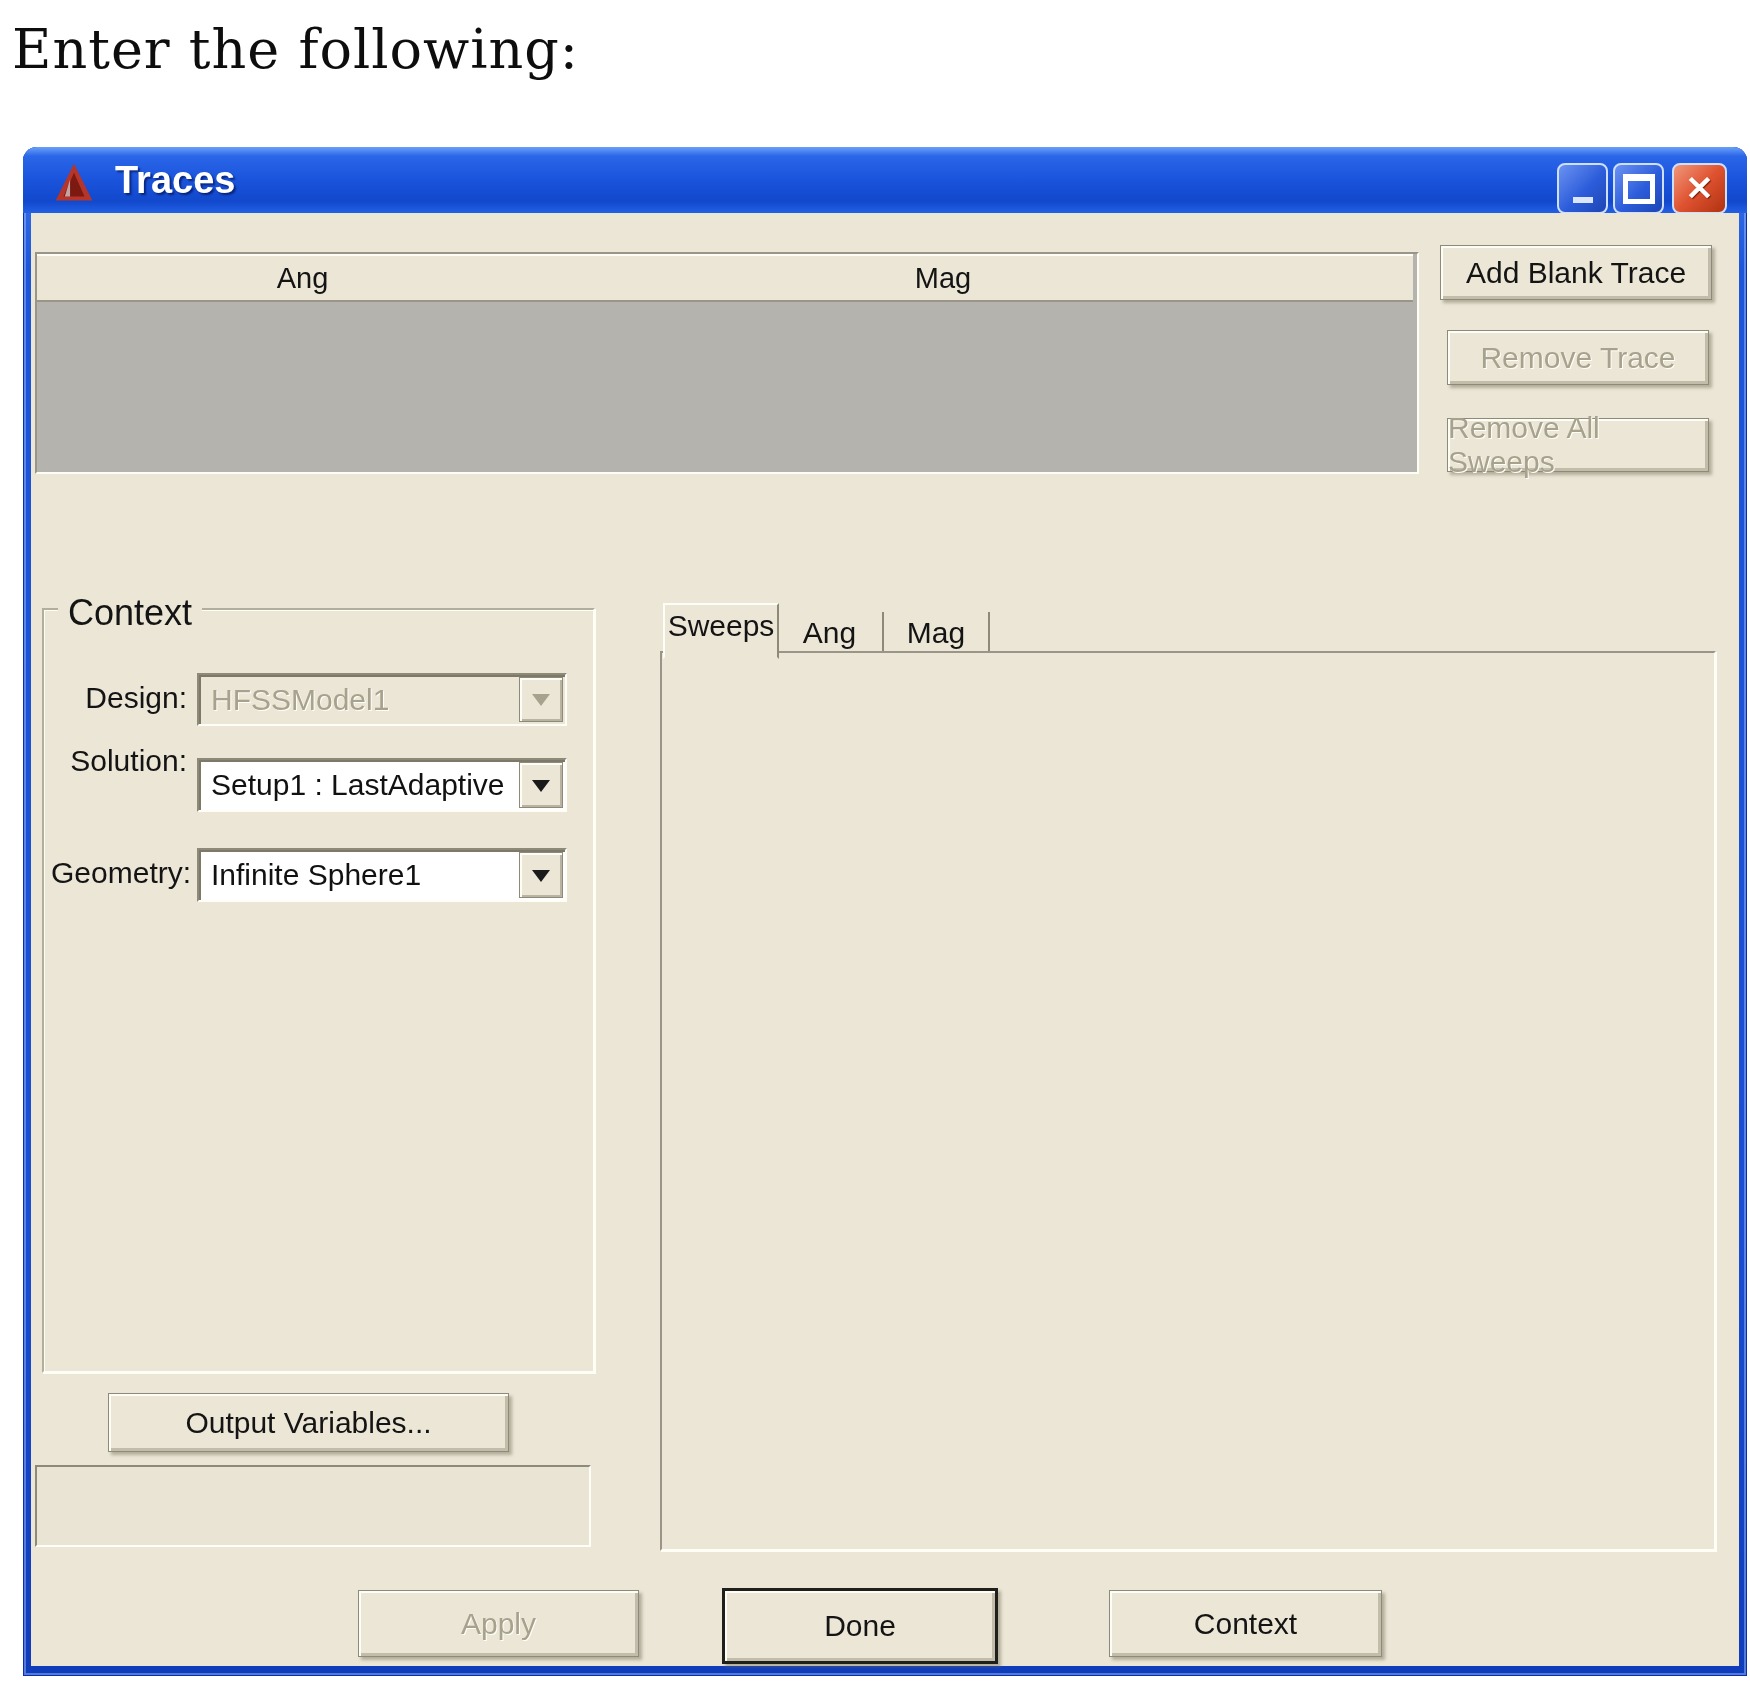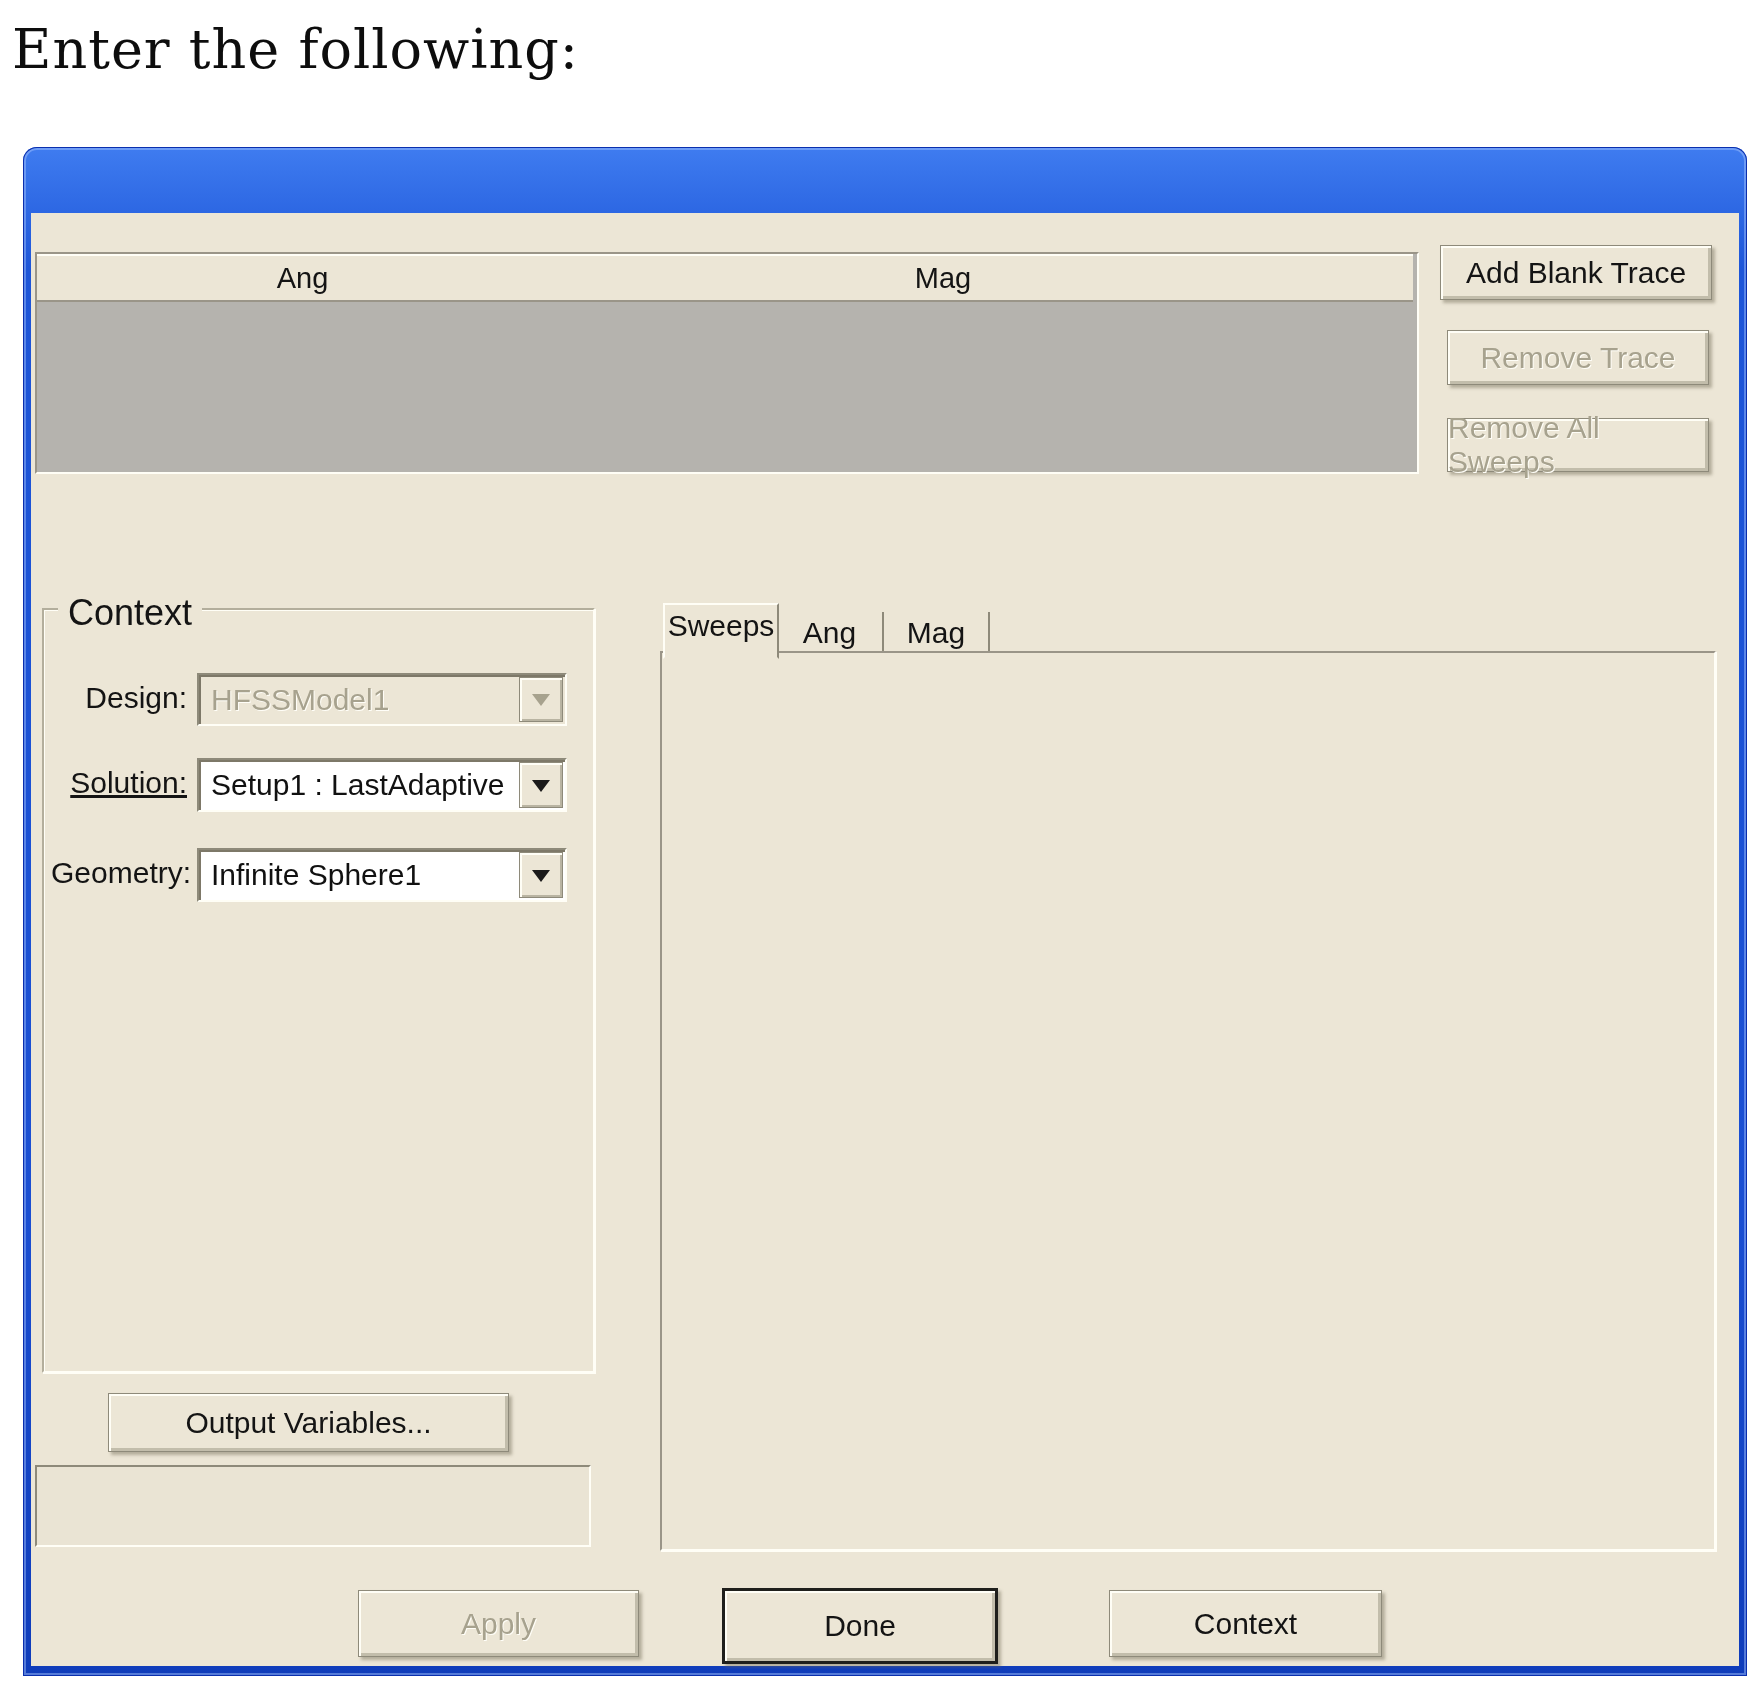--- a/index.html
+++ b/index.html
@@ -119,20 +119,39 @@
 </style>
 </head>
 <body>
 
 <div id="stage">
 
   <div class="abs" id="heading">Enter the following:</div>
 
   <div class="abs" id="win">
 
+    <div class="abs" id="titlebar">
+      <div class="abs" id="app-icon">
+        <svg width="42" height="42" viewBox="0 0 32 32">
+          <path d="M16 2 L30 30 L2 30 Z" fill="#b5352a"></path>
+          <path d="M16 9 L24 27 L8 27 Z" fill="#7c1a12"></path>
+          <path d="M13 14 L9 27 L13 27 Z" fill="#e0e0e0" opacity="0.7"></path>
+        </svg>
+      </div>
+      <div class="abs" id="title-text">Traces</div>
+      <div class="abs winbtn blue" style="left:1534px;">
+        <div class="glyph-min"></div>
+      </div>
+      <div class="abs winbtn blue" style="left:1590px;">
+        <div class="glyph-max"></div>
+      </div>
+      <div class="abs winbtn red" style="left:1649px;width:51px;">
+        <div class="glyph-x">✕</div>
+      </div>
+    </div>
 
     <div class="abs" id="content">
 
       <div class="abs" id="trace-table" style="left:4px;top:39px;width:1380px;height:218px;">
         <div class="tt-head" style="left:0;width:49px;"></div>
         <div class="tt-head" style="left:49px;width:433px;">Ang</div>
         <div class="tt-head" style="left:482px;width:848px;">Mag</div>
         <div class="tt-head" style="left:1330px;width:46px;border-right:none;"></div>
       </div>
 
@@ -144,21 +163,21 @@
       <div class="abs grouplabel" style="left:27px;top:379px;">Context</div>
 
       <div class="abs fieldlabel" style="left:20px;top:468px;width:136px;">Design:</div>
       <div class="abs combo disabled" style="left:166px;top:460px;width:366px;height:49px;">
         <div class="val">HFSSModel1</div>
         <div class="arrowbtn">
           <div class="tri-down"></div>
         </div>
       </div>
 
-      <div class="abs fieldlabel" style="left:20px;top:553px;width:136px;text-decoration:underline;">Solution:</div>
+      <div class="abs fieldlabel" style="left:20px;top:531px;width:136px;">Solution:</div>
       <div class="abs combo" style="left:166px;top:545px;width:366px;height:50px;">
         <div class="val">Setup1 : LastAdaptive</div>
         <div class="arrowbtn">
           <div class="tri-down"></div>
         </div>
       </div>
 
       <div class="abs fieldlabel" style="left:20px;top:643px;width:136px;">Geometry:</div>
       <div class="abs combo" style="left:166px;top:635px;width:366px;height:50px;">
         <div class="val">Infinite Sphere1</div>

